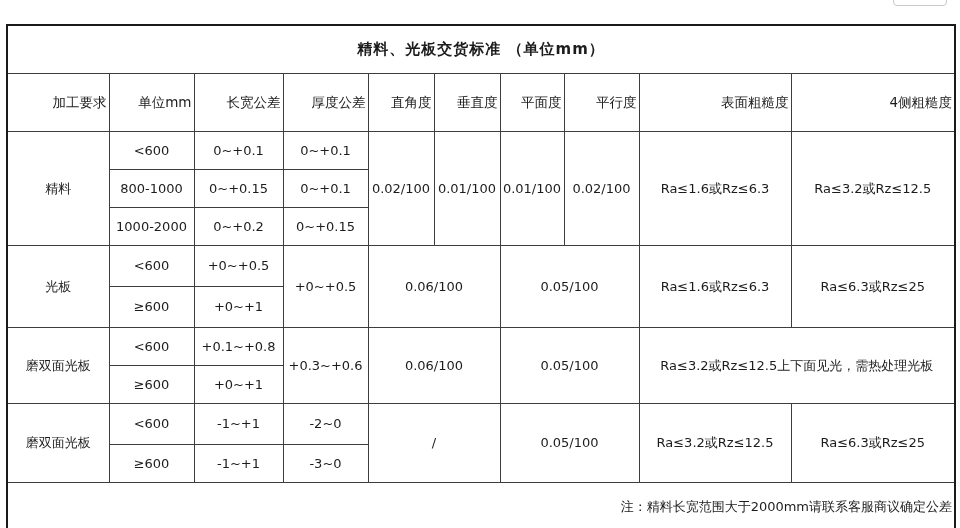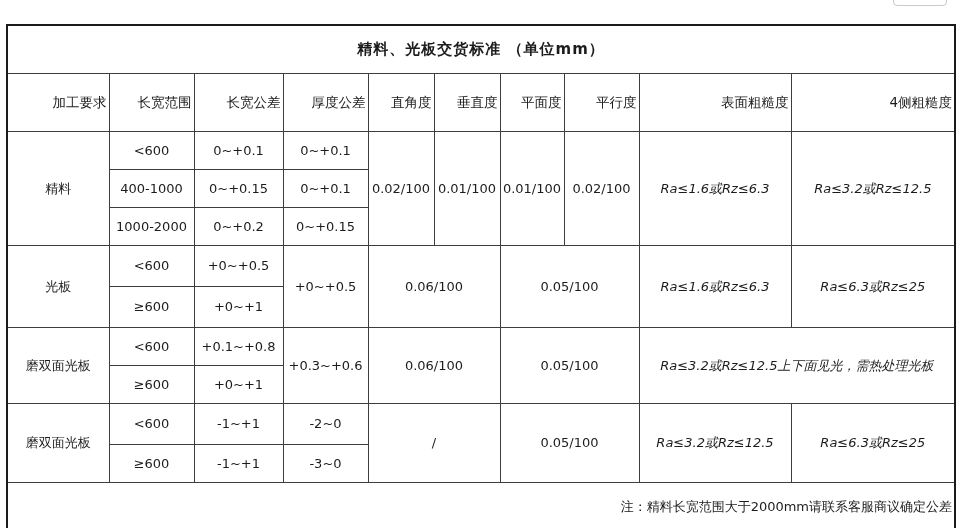--- a/index.html
+++ b/index.html
@@ -54,21 +54,21 @@
     height: 47px;
   }
   tr.header-row td {
     height: 57px;
     font-size: 13.5px;
     text-align: right;
   }
   tr.sub-row td { height: 37px; }
   tr.sub-row-tall td { height: 40px; }
   td.group-label { font-size: 13.5px; }
-  td.roughness { font-size: 13px; font-style: italic; }
+  td.roughness { font-size: 13px; }
   tr.note-row td {
     height: 48px;
     text-align: right;
     padding-left: 5px;
     font-size: 13px;
   }
 </style>
 </head>
 <body>
 
@@ -89,21 +89,21 @@
       <col style="width:164px">
     </colgroup>
 
     <tbody>
         <tr class="title-row">
       <td colspan="10">精料、光板交货标准 （单位mm）</td>
     </tr>
 
     <tr class="header-row">
       <td>加工要求</td>
-      <td>长宽范围</td>
+      <td>单位mm</td>
       <td>长宽公差</td>
       <td>厚度公差</td>
       <td>直角度</td>
       <td>垂直度</td>
       <td>平面度</td>
       <td>平行度</td>
       <td>表面粗糙度</td>
       <td>4侧粗糙度</td>
     </tr>
 
@@ -113,21 +113,21 @@
       <td>0~+0.1</td>
       <td>0~+0.1</td>
       <td rowspan="3">0.02/100</td>
       <td rowspan="3">0.01/100</td>
       <td rowspan="3">0.01/100</td>
       <td rowspan="3">0.02/100</td>
       <td rowspan="3" class="roughness">Ra≤1.6或Rz≤6.3</td>
       <td rowspan="3" class="roughness">Ra≤3.2或Rz≤12.5</td>
     </tr>
     <tr class="sub-row">
-      <td>400-1000</td>
+      <td>800-1000</td>
       <td>0~+0.15</td>
       <td>0~+0.1</td>
     </tr>
     <tr class="sub-row">
       <td>1000-2000</td>
       <td>0~+0.2</td>
       <td>0~+0.15</td>
     </tr>
 
     <tr class="sub-row-tall">

